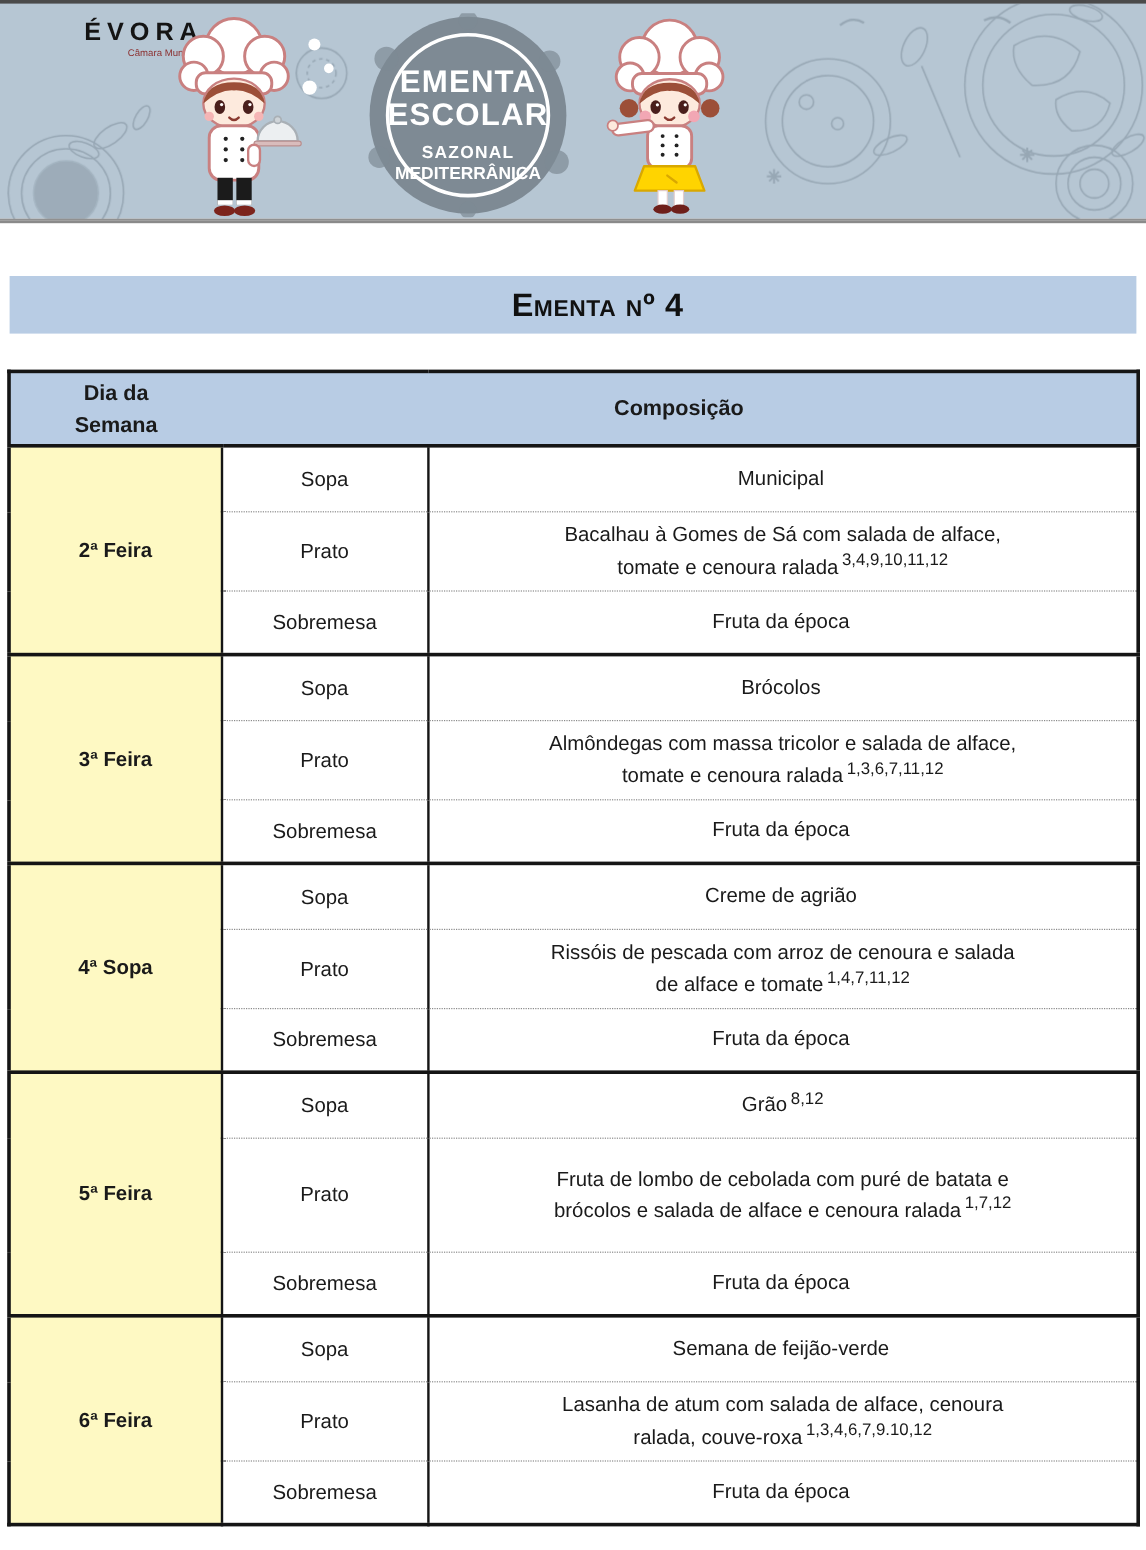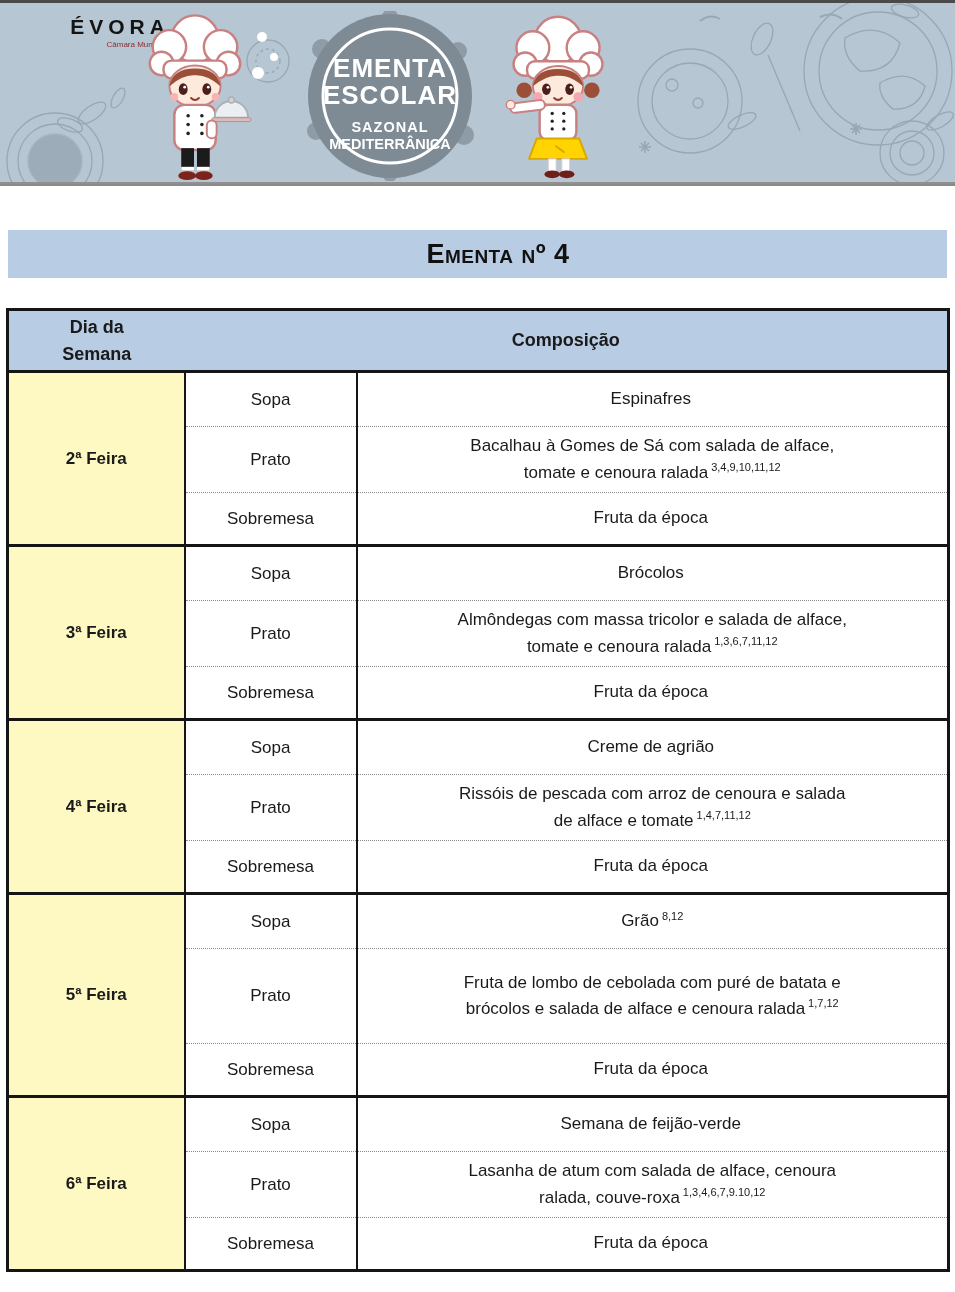--- a/index.html
+++ b/index.html
@@ -46,21 +46,21 @@
   tr.head-row { height:62px; }
   tr.head-row td { background:#b8cce4; font-weight:bold; font-size:18px; border-bottom:3px solid #151515; }
   .head-day-label { display:inline-block; max-width:90px; line-height:1.5; }
   td.day-cell { background:#fef9c3; font-weight:bold; border-right:2px solid #151515; }
   td.course-cell { border-right:2px solid #151515; }
   tbody.day-section { border-top:3px solid #151515; }
   tr.sub td { border-top:1px dotted #8a8a8a; }
   tr.r-sopa { height:55px; } tr.r-prato { height:66px; } tr.r-sobremesa { height:53px; }
   tbody.day-5 tr.r-prato { height:95px; }
   .comp-wrap { display:inline-block; max-width:400px; line-height:1.55; }
-  sup.marks { font-size:11px; line-height:0; margin-left:3px; }
+  sup.marks { font-size:14px; line-height:0; margin-left:3px; }
 </style>
 </head>
 <body>
 
 <div class="banner">
 
   <svg class="deco" width="955" height="182" viewBox="0 0 955 182">
     <g stroke="#7f8f9c" fill="none" stroke-width="1.3" opacity="0.55">
       <circle cx="55" cy="158" r="48"></circle>
         <circle cx="55" cy="158" r="37"></circle>
@@ -221,21 +221,21 @@
         <span class="head-day-label">Dia da Semana</span>
       </td>
       <td colspan="2">Composição</td>
     </tr>
   </tbody>
 
   <tbody class="day-section day-1">
     <tr class="r-sopa">
       <td class="day-cell" rowspan="3">2ª Feira</td>
       <td class="course-cell">Sopa</td>
-      <td class="comp-cell"><span class="comp-wrap"><span>Espinafres</span><sup class="marks"></sup></span></td>
+      <td class="comp-cell"><span class="comp-wrap"><span>Municipal</span><sup class="marks"></sup></span></td>
     </tr>
     <tr class="sub r-prato">
       <td class="course-cell">Prato</td>
       <td class="comp-cell"><span class="comp-wrap"><span>Bacalhau à Gomes de Sá com salada de alface, tomate e cenoura ralada</span><sup class="marks">3,4,9,10,11,12</sup></span></td>
     </tr>
     <tr class="sub r-sobremesa">
       <td class="course-cell">Sobremesa</td>
       <td class="comp-cell"><span class="comp-wrap"><span>Fruta da época</span><sup class="marks"></sup></span></td>
     </tr>
   </tbody>
@@ -251,21 +251,21 @@
       <td class="comp-cell"><span class="comp-wrap"><span>Almôndegas com massa tricolor e salada de alface, tomate e cenoura ralada</span><sup class="marks">1,3,6,7,11,12</sup></span></td>
     </tr>
     <tr class="sub r-sobremesa">
       <td class="course-cell">Sobremesa</td>
       <td class="comp-cell"><span class="comp-wrap"><span>Fruta da época</span><sup class="marks"></sup></span></td>
     </tr>
   </tbody>
 
   <tbody class="day-section day-3">
     <tr class="r-sopa">
-      <td class="day-cell" rowspan="3">4ª Feira</td>
+      <td class="day-cell" rowspan="3">4ª Sopa</td>
       <td class="course-cell">Sopa</td>
       <td class="comp-cell"><span class="comp-wrap"><span>Creme de agrião</span><sup class="marks"></sup></span></td>
     </tr>
     <tr class="sub r-prato">
       <td class="course-cell">Prato</td>
       <td class="comp-cell"><span class="comp-wrap"><span>Rissóis de pescada com arroz de cenoura e salada de alface e tomate</span><sup class="marks">1,4,7,11,12</sup></span></td>
     </tr>
     <tr class="sub r-sobremesa">
       <td class="course-cell">Sobremesa</td>
       <td class="comp-cell"><span class="comp-wrap"><span>Fruta da época</span><sup class="marks"></sup></span></td>

